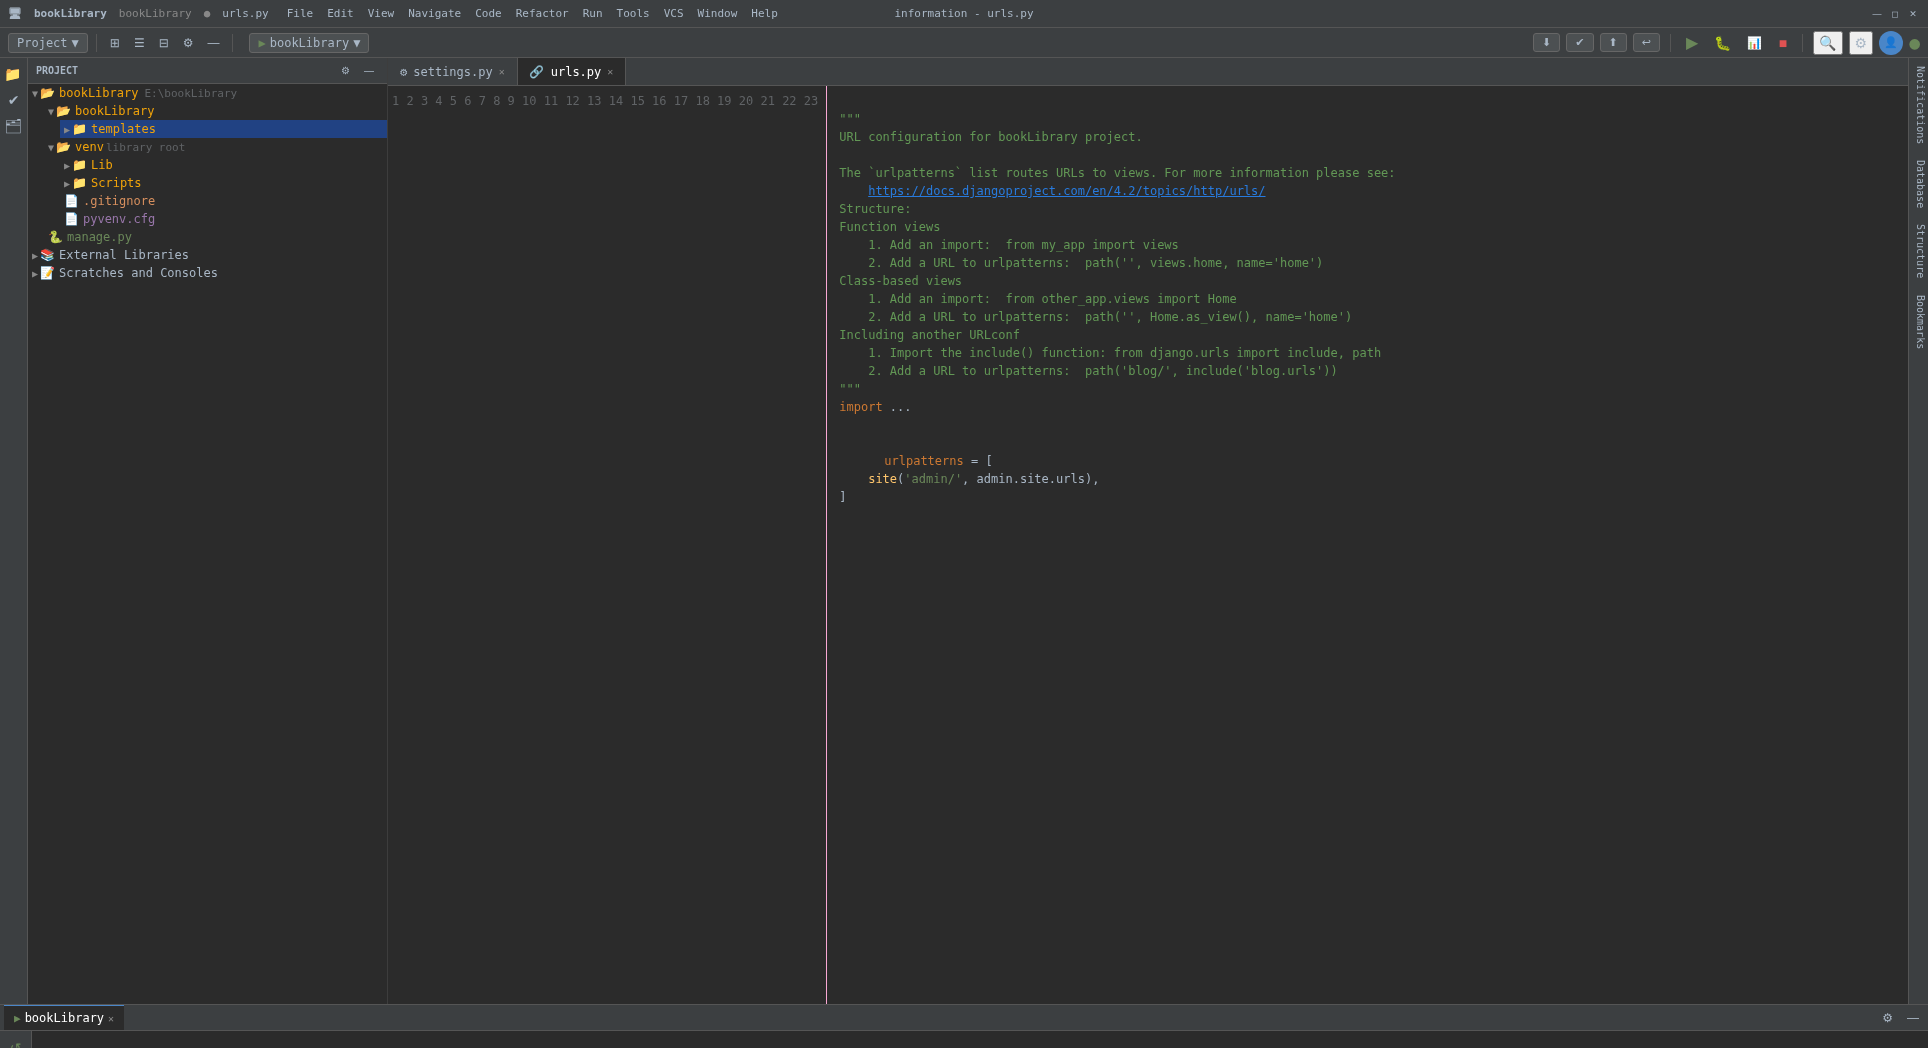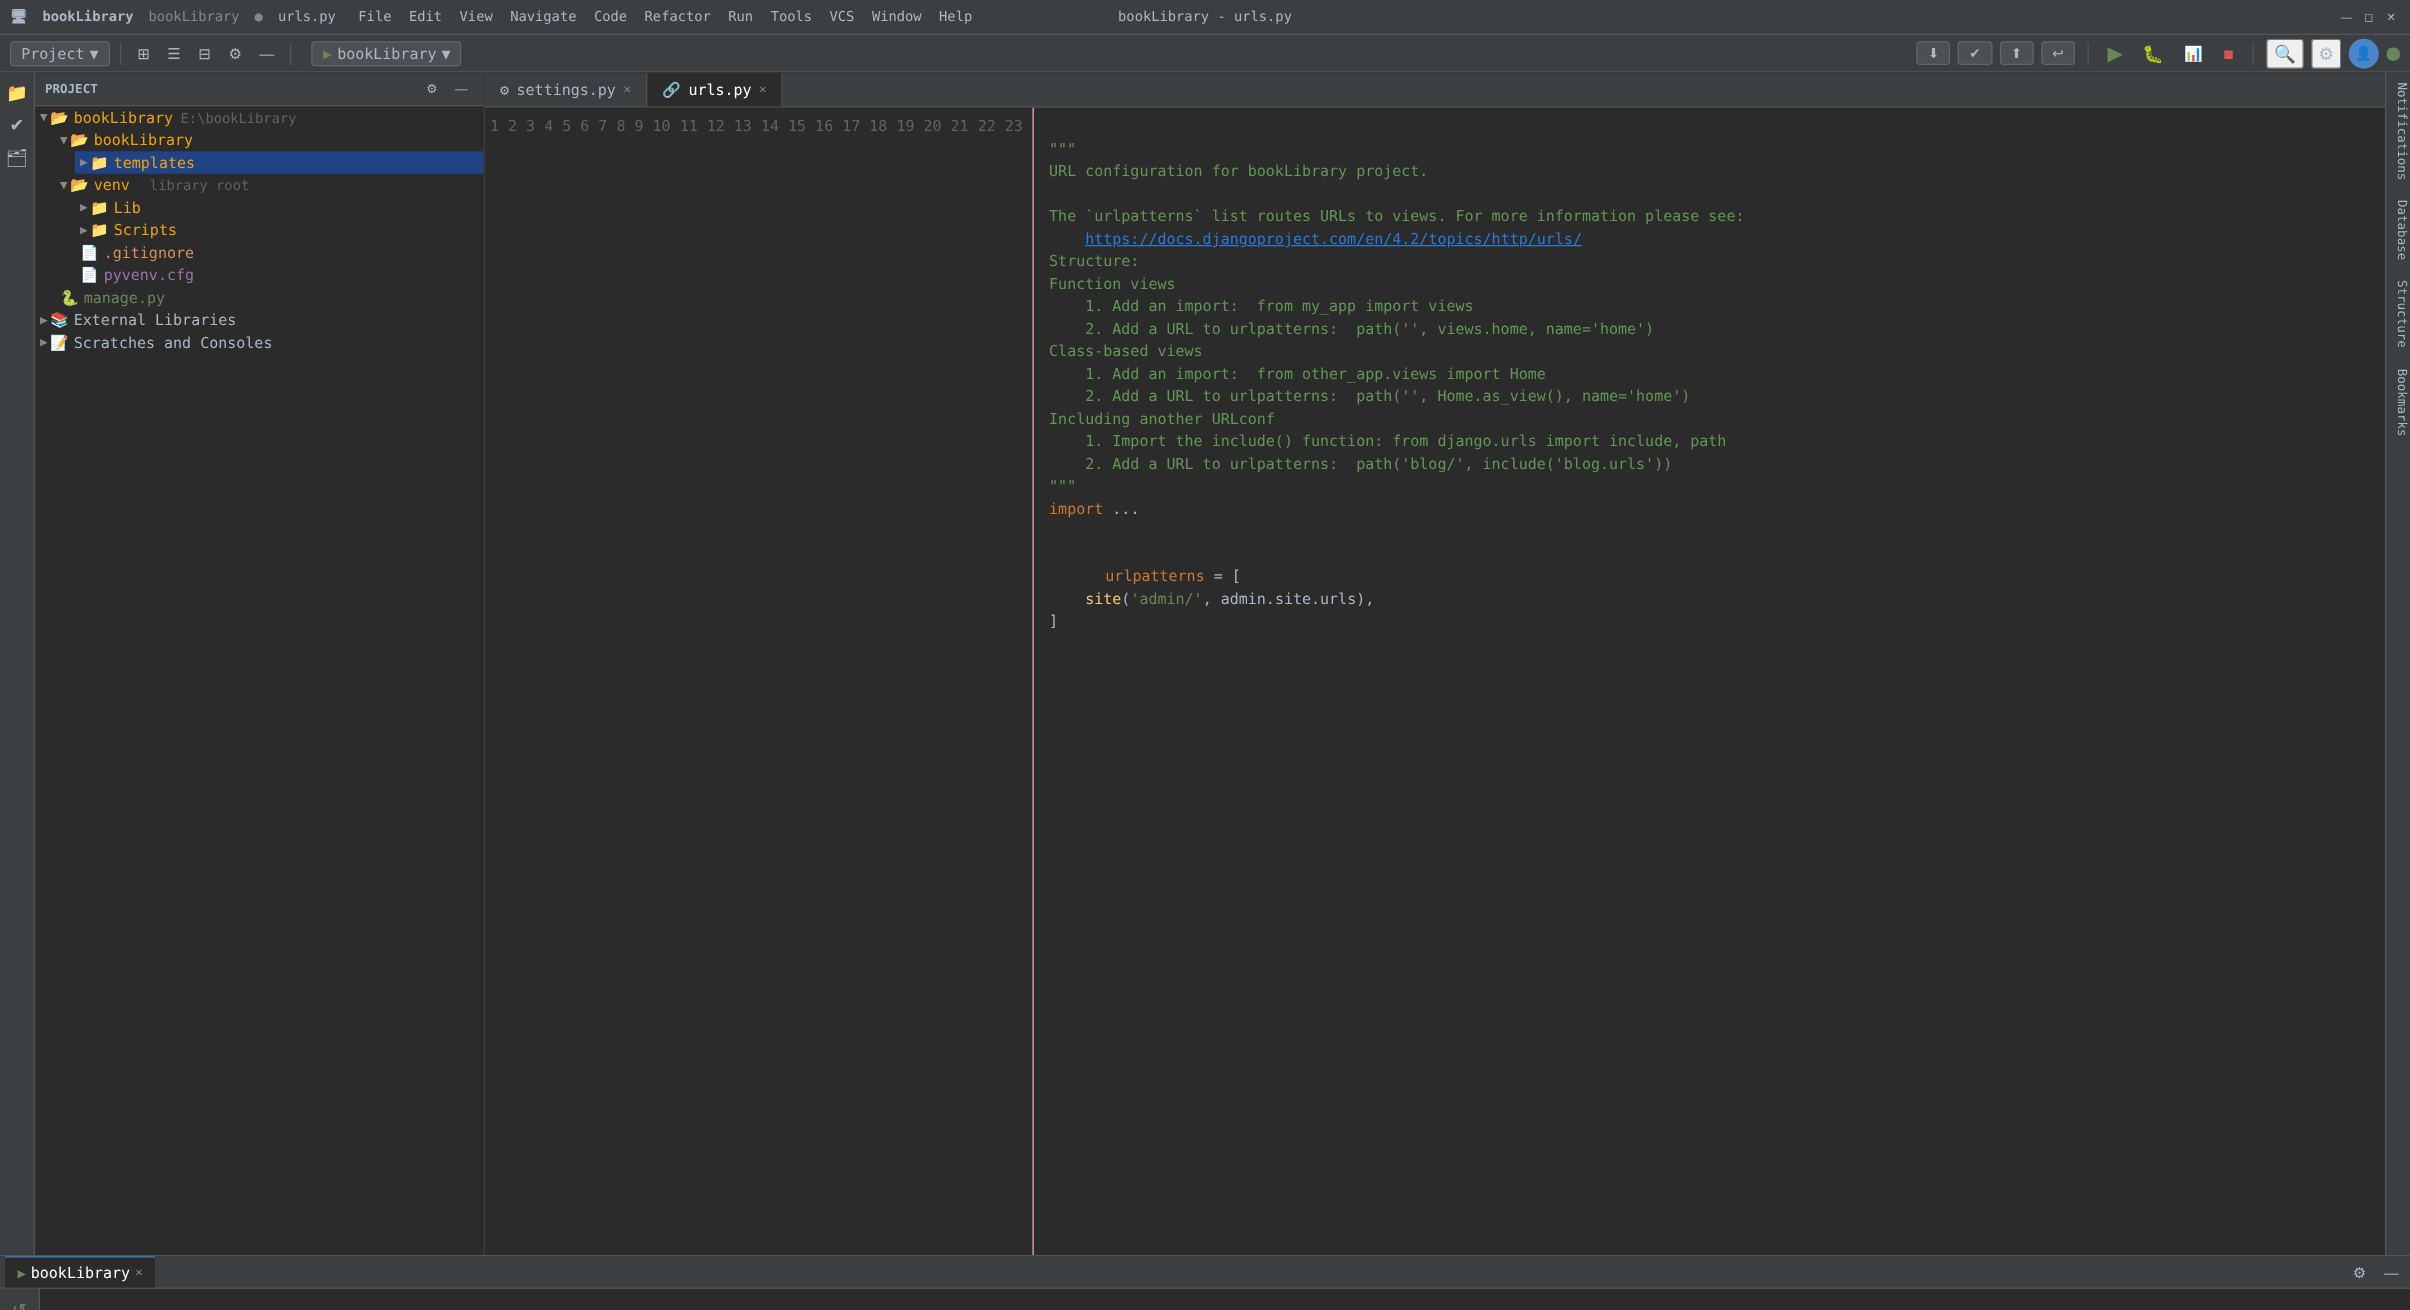--- a/index.html
+++ b/index.html
@@ -412,21 +412,21 @@
       <span class="title-bar-menu-item">View</span>
       <span class="title-bar-menu-item">Navigate</span>
       <span class="title-bar-menu-item">Code</span>
       <span class="title-bar-menu-item">Refactor</span>
       <span class="title-bar-menu-item">Run</span>
       <span class="title-bar-menu-item">Tools</span>
       <span class="title-bar-menu-item">VCS</span>
       <span class="title-bar-menu-item">Window</span>
       <span class="title-bar-menu-item">Help</span>
     </div>
-  <span class="title-bar-title">bookLibrary - urls.py</span>
+  <span class="title-bar-title">information - urls.py</span>
   <div class="title-bar-right">
     <div class="window-controls">
       <button class="window-btn">—</button>
       <button class="window-btn">◻</button>
       <button class="window-btn close">✕</button>
     </div>
   </div>
 </div>
 
 <div class="toolbar2">
@@ -500,21 +500,21 @@
             <span class="tree-arrow">▶</span>
             <span class="tree-icon">📁</span>
             <span class="tree-label folder">templates</span>
           </div>
         </div>
 
         <div class="tree-item">
           <span class="tree-arrow">▼</span>
           <span class="tree-icon">📂</span>
           <span class="tree-label folder">venv</span>
-          <span style="color:#606366;font-size:11px;margin-left:16px"> library root</span>
+          <span style="color:#606366;font-size:11px;margin-left:2px"> library root</span>
         </div>
         <div class="tree-children">
           <div class="tree-item">
             <span class="tree-arrow">▶</span>
             <span class="tree-icon">📁</span>
             <span class="tree-label folder">Lib</span>
           </div>
           <div class="tree-item">
             <span class="tree-arrow">▶</span>
             <span class="tree-icon">📁</span>

